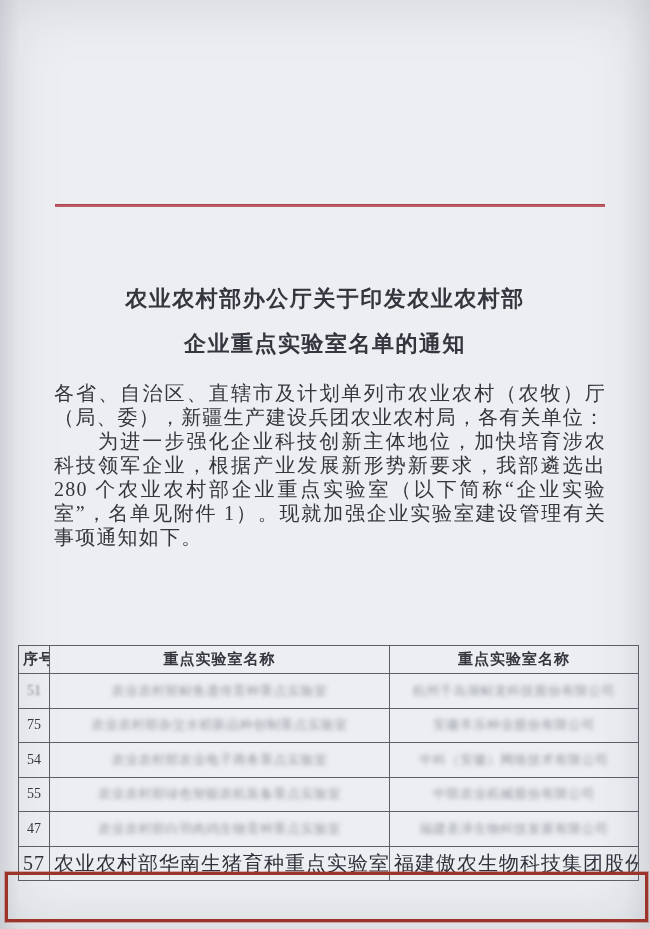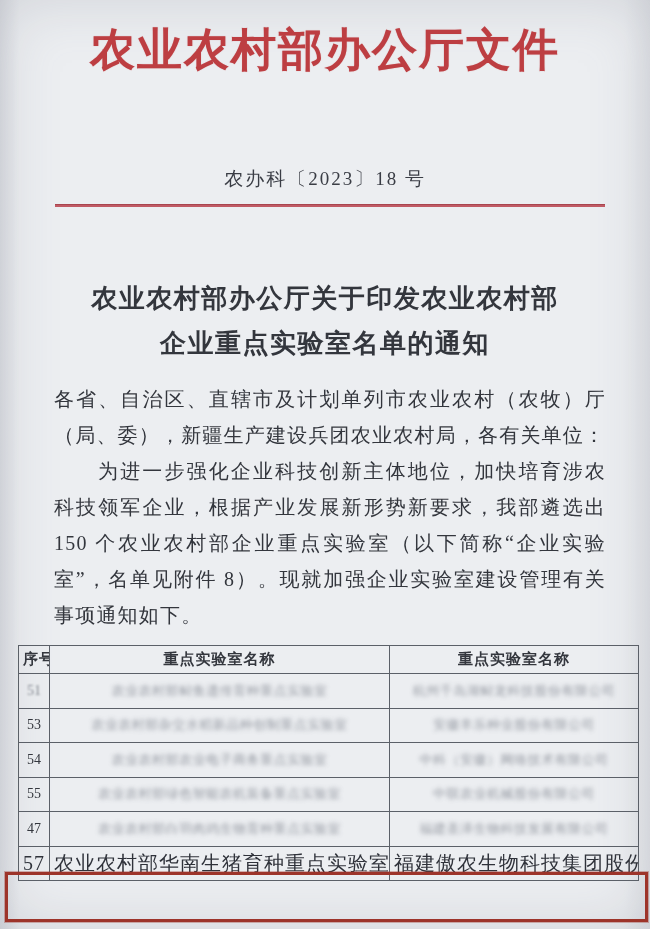--- a/index.html
+++ b/index.html
@@ -31,27 +31,27 @@
     font-size:19px;letter-spacing:2px;color:#3a3d45;
   }
   .red-line{
     position:absolute;top:204px;left:55px;width:550px;height:2px;
     background:#c05a64;border-top:1px solid #a8454f;
   }
   
   .doc-title{
     position:absolute;top:276px;left:0;width:100%;
     text-align:center;
-    font-size:26px;font-weight:bold;line-height:45px;
+    font-size:22px;font-weight:bold;line-height:45px;
     letter-spacing:1.5px;color:#33363d;
   }
   
   .body-text{
     position:absolute;top:381px;left:54px;width:552px;
-    font-size:20px;line-height:36px;letter-spacing:1.2px;
+    font-size:20px;line-height:24px;letter-spacing:1.2px;
     color:#33363d;
     text-align:justify;text-justify:inter-ideograph;
   }
   .body-text p{margin:0;}
   .body-text p.indent{text-indent:2.2em;}
   
   .table-wrap{
     position:absolute;top:645px;left:18px;width:620px;
   }
   table.lab-table{
@@ -84,34 +84,32 @@
     border:3px solid #9d342a;
     box-shadow:0 0 0 1px rgba(157,52,42,.35);
     pointer-events:none;
   }
 </style>
 </head>
 <body>
 
 <div class="page">
 
-  <div class="header-title">农业农村部办公厅文件</div>
 
-  <div class="doc-number">农办科〔2023〕18 号</div>
 
   <div class="red-line"></div>
 
   <div class="doc-title">
     <div>农业农村部办公厅关于印发农业农村部</div>
     <div>企业重点实验室名单的通知</div>
   </div>
 
   <div class="body-text">
     <p>各省、自治区、直辖市及计划单列市农业农村（农牧）厅（局、委），新疆生产建设兵团农业农村局，各有关单位：</p>
-    <p class="indent">为进一步强化企业科技创新主体地位，加快培育涉农科技领军企业，根据产业发展新形势新要求，我部遴选出 150 个农业农村部企业重点实验室（以下简称“企业实验室”，名单见附件 8）。现就加强企业实验室建设管理有关事项通知如下。</p>
+    <p class="indent">为进一步强化企业科技创新主体地位，加快培育涉农科技领军企业，根据产业发展新形势新要求，我部遴选出 280 个农业农村部企业重点实验室（以下简称“企业实验室”，名单见附件 1）。现就加强企业实验室建设管理有关事项通知如下。</p>
   </div>
 
   <div class="table-wrap">
     <table class="lab-table">
       <colgroup>
           <col class="c-no">
           <col class="c-lab">
           <col class="c-comp">
         </colgroup>
       <thead>
@@ -121,21 +119,21 @@
           <th>重点实验室名称</th>
         </tr>
       </thead>
       <tbody id="table-body">
           <tr>
             <td class="blur-no">51</td>
             <td class="blur-txt">农业农村部鲟鱼遗传育种重点实验室</td>
             <td class="blur-txt">杭州千岛湖鲟龙科技股份有限公司</td>
           </tr>
           <tr>
-            <td>53</td>
+            <td>75</td>
             <td class="blur-txt">农业农村部杂交水稻新品种创制重点实验室</td>
             <td class="blur-txt">安徽丰乐种业股份有限公司</td>
           </tr>
           <tr>
             <td>54</td>
             <td class="blur-txt">农业农村部农业电子商务重点实验室</td>
             <td class="blur-txt">中科（安徽）网络技术有限公司</td>
           </tr>
           <tr>
             <td>55</td>

